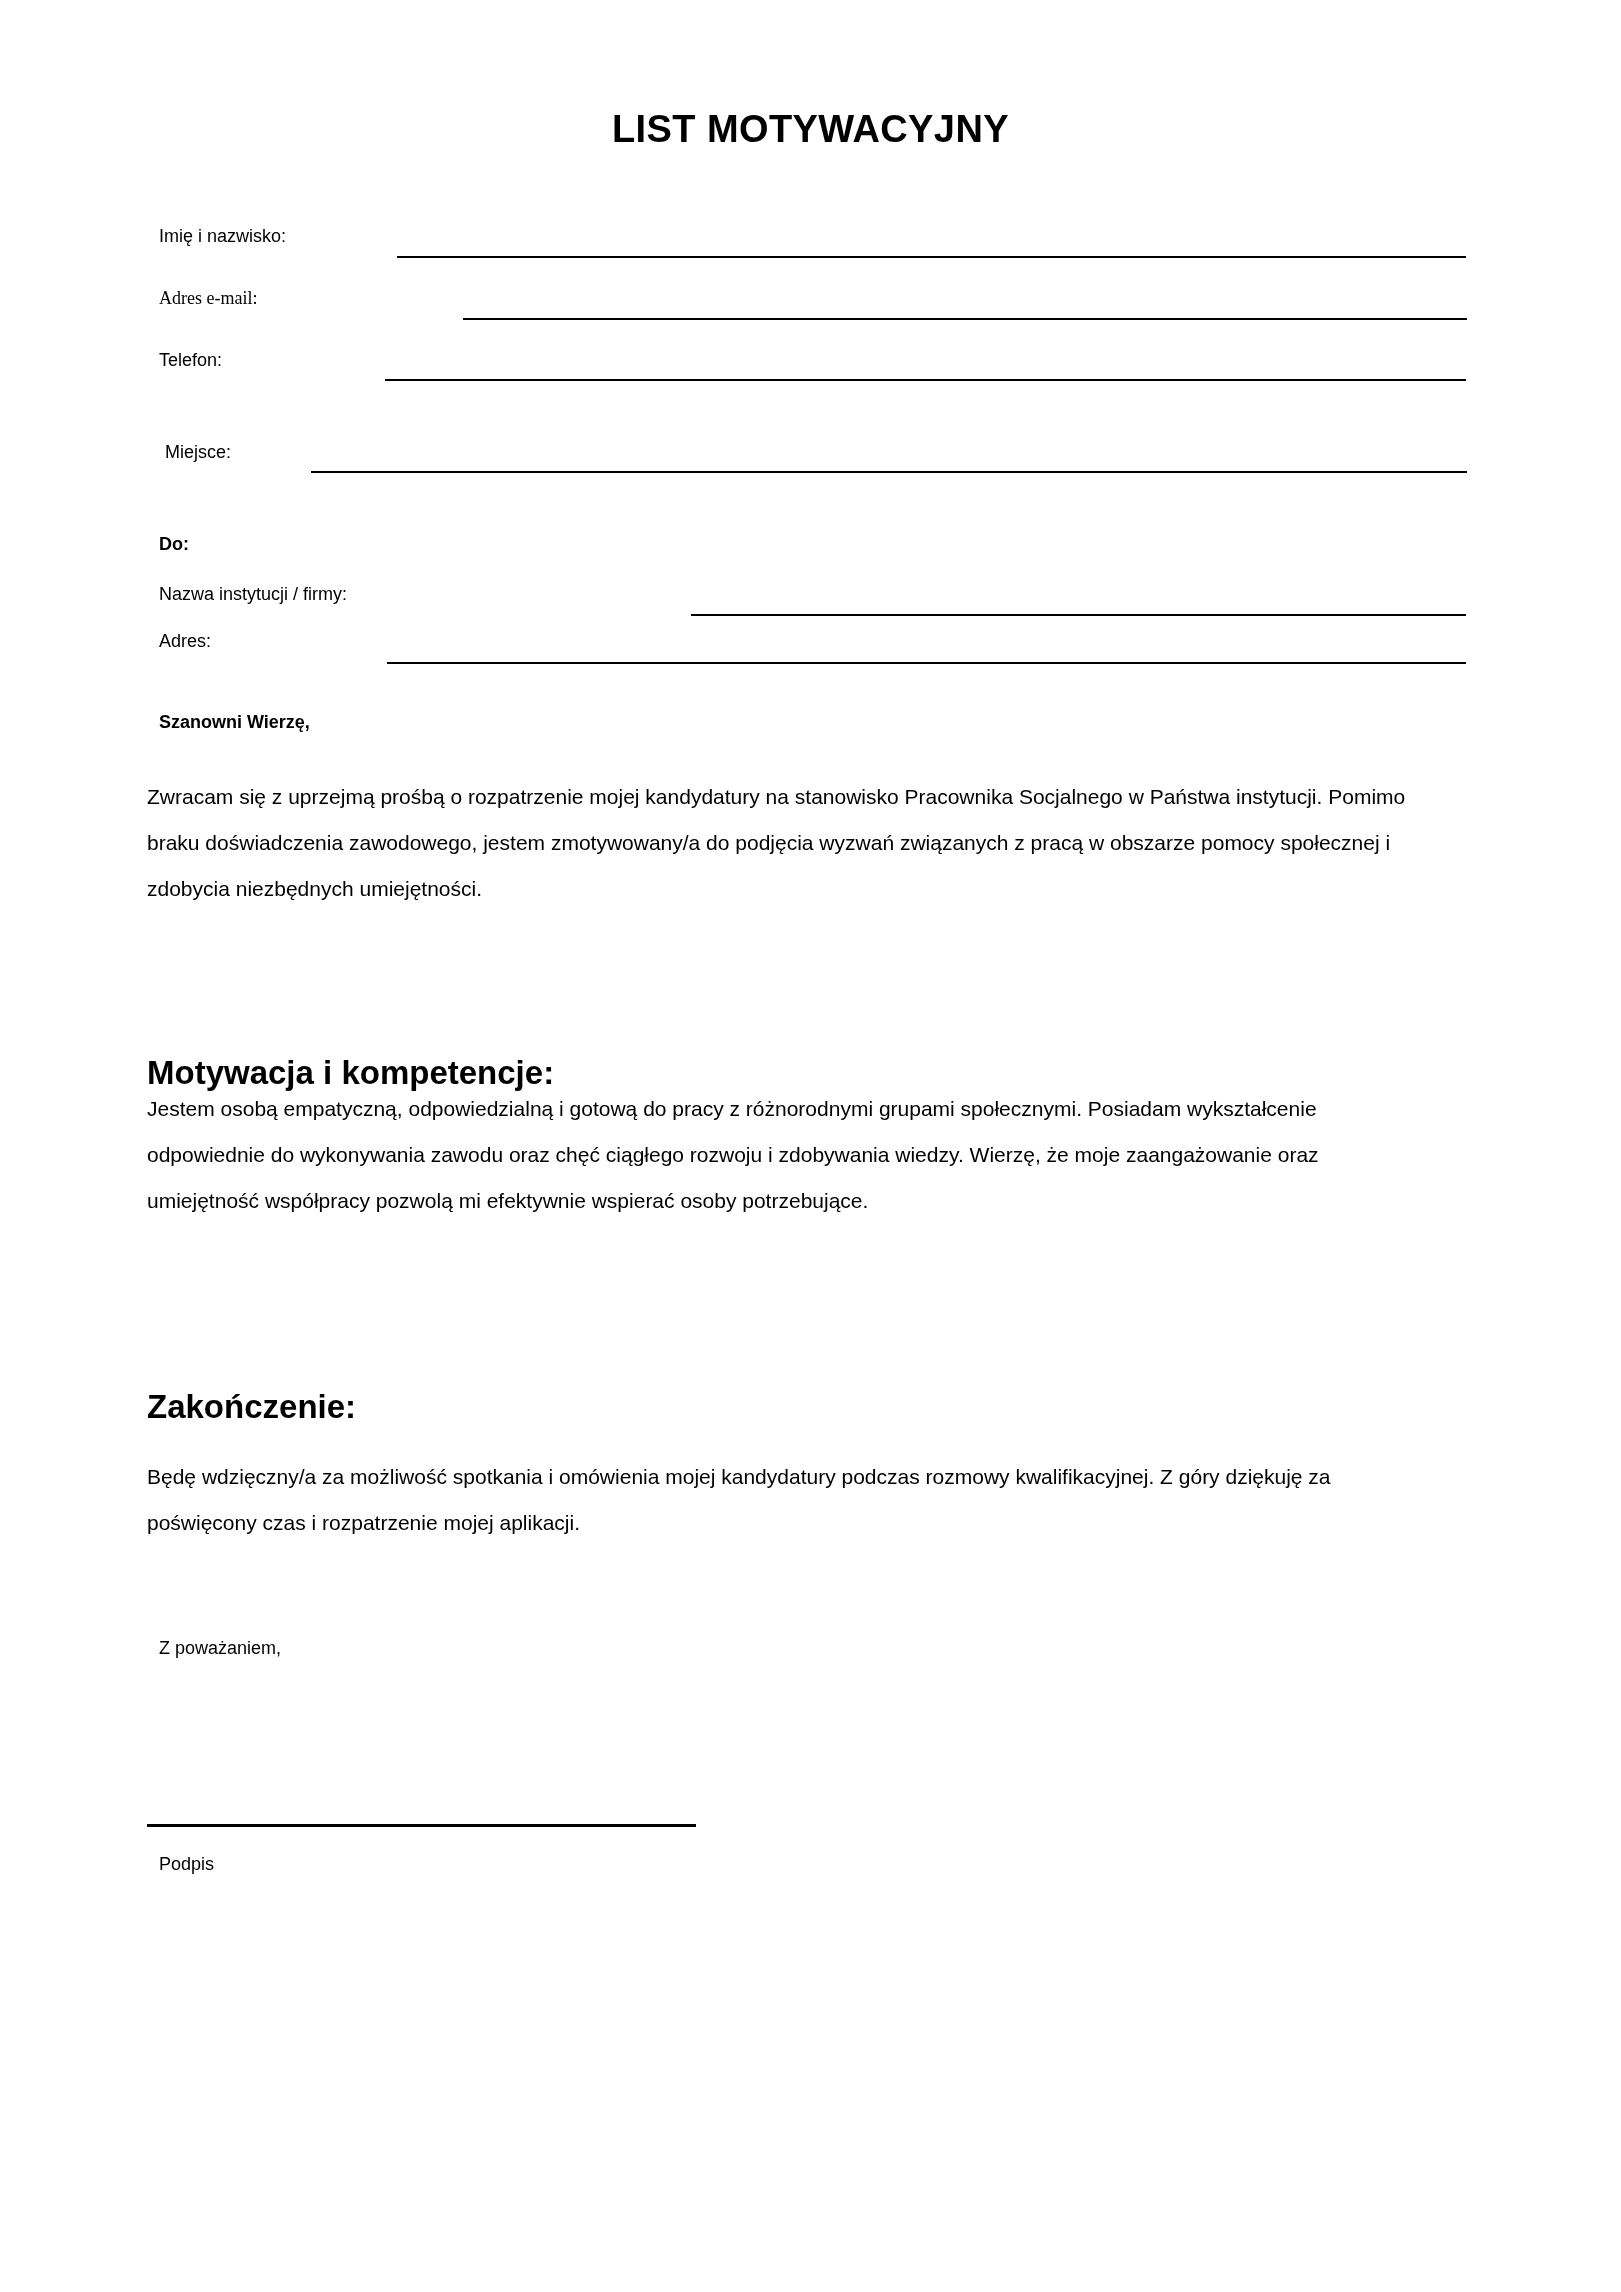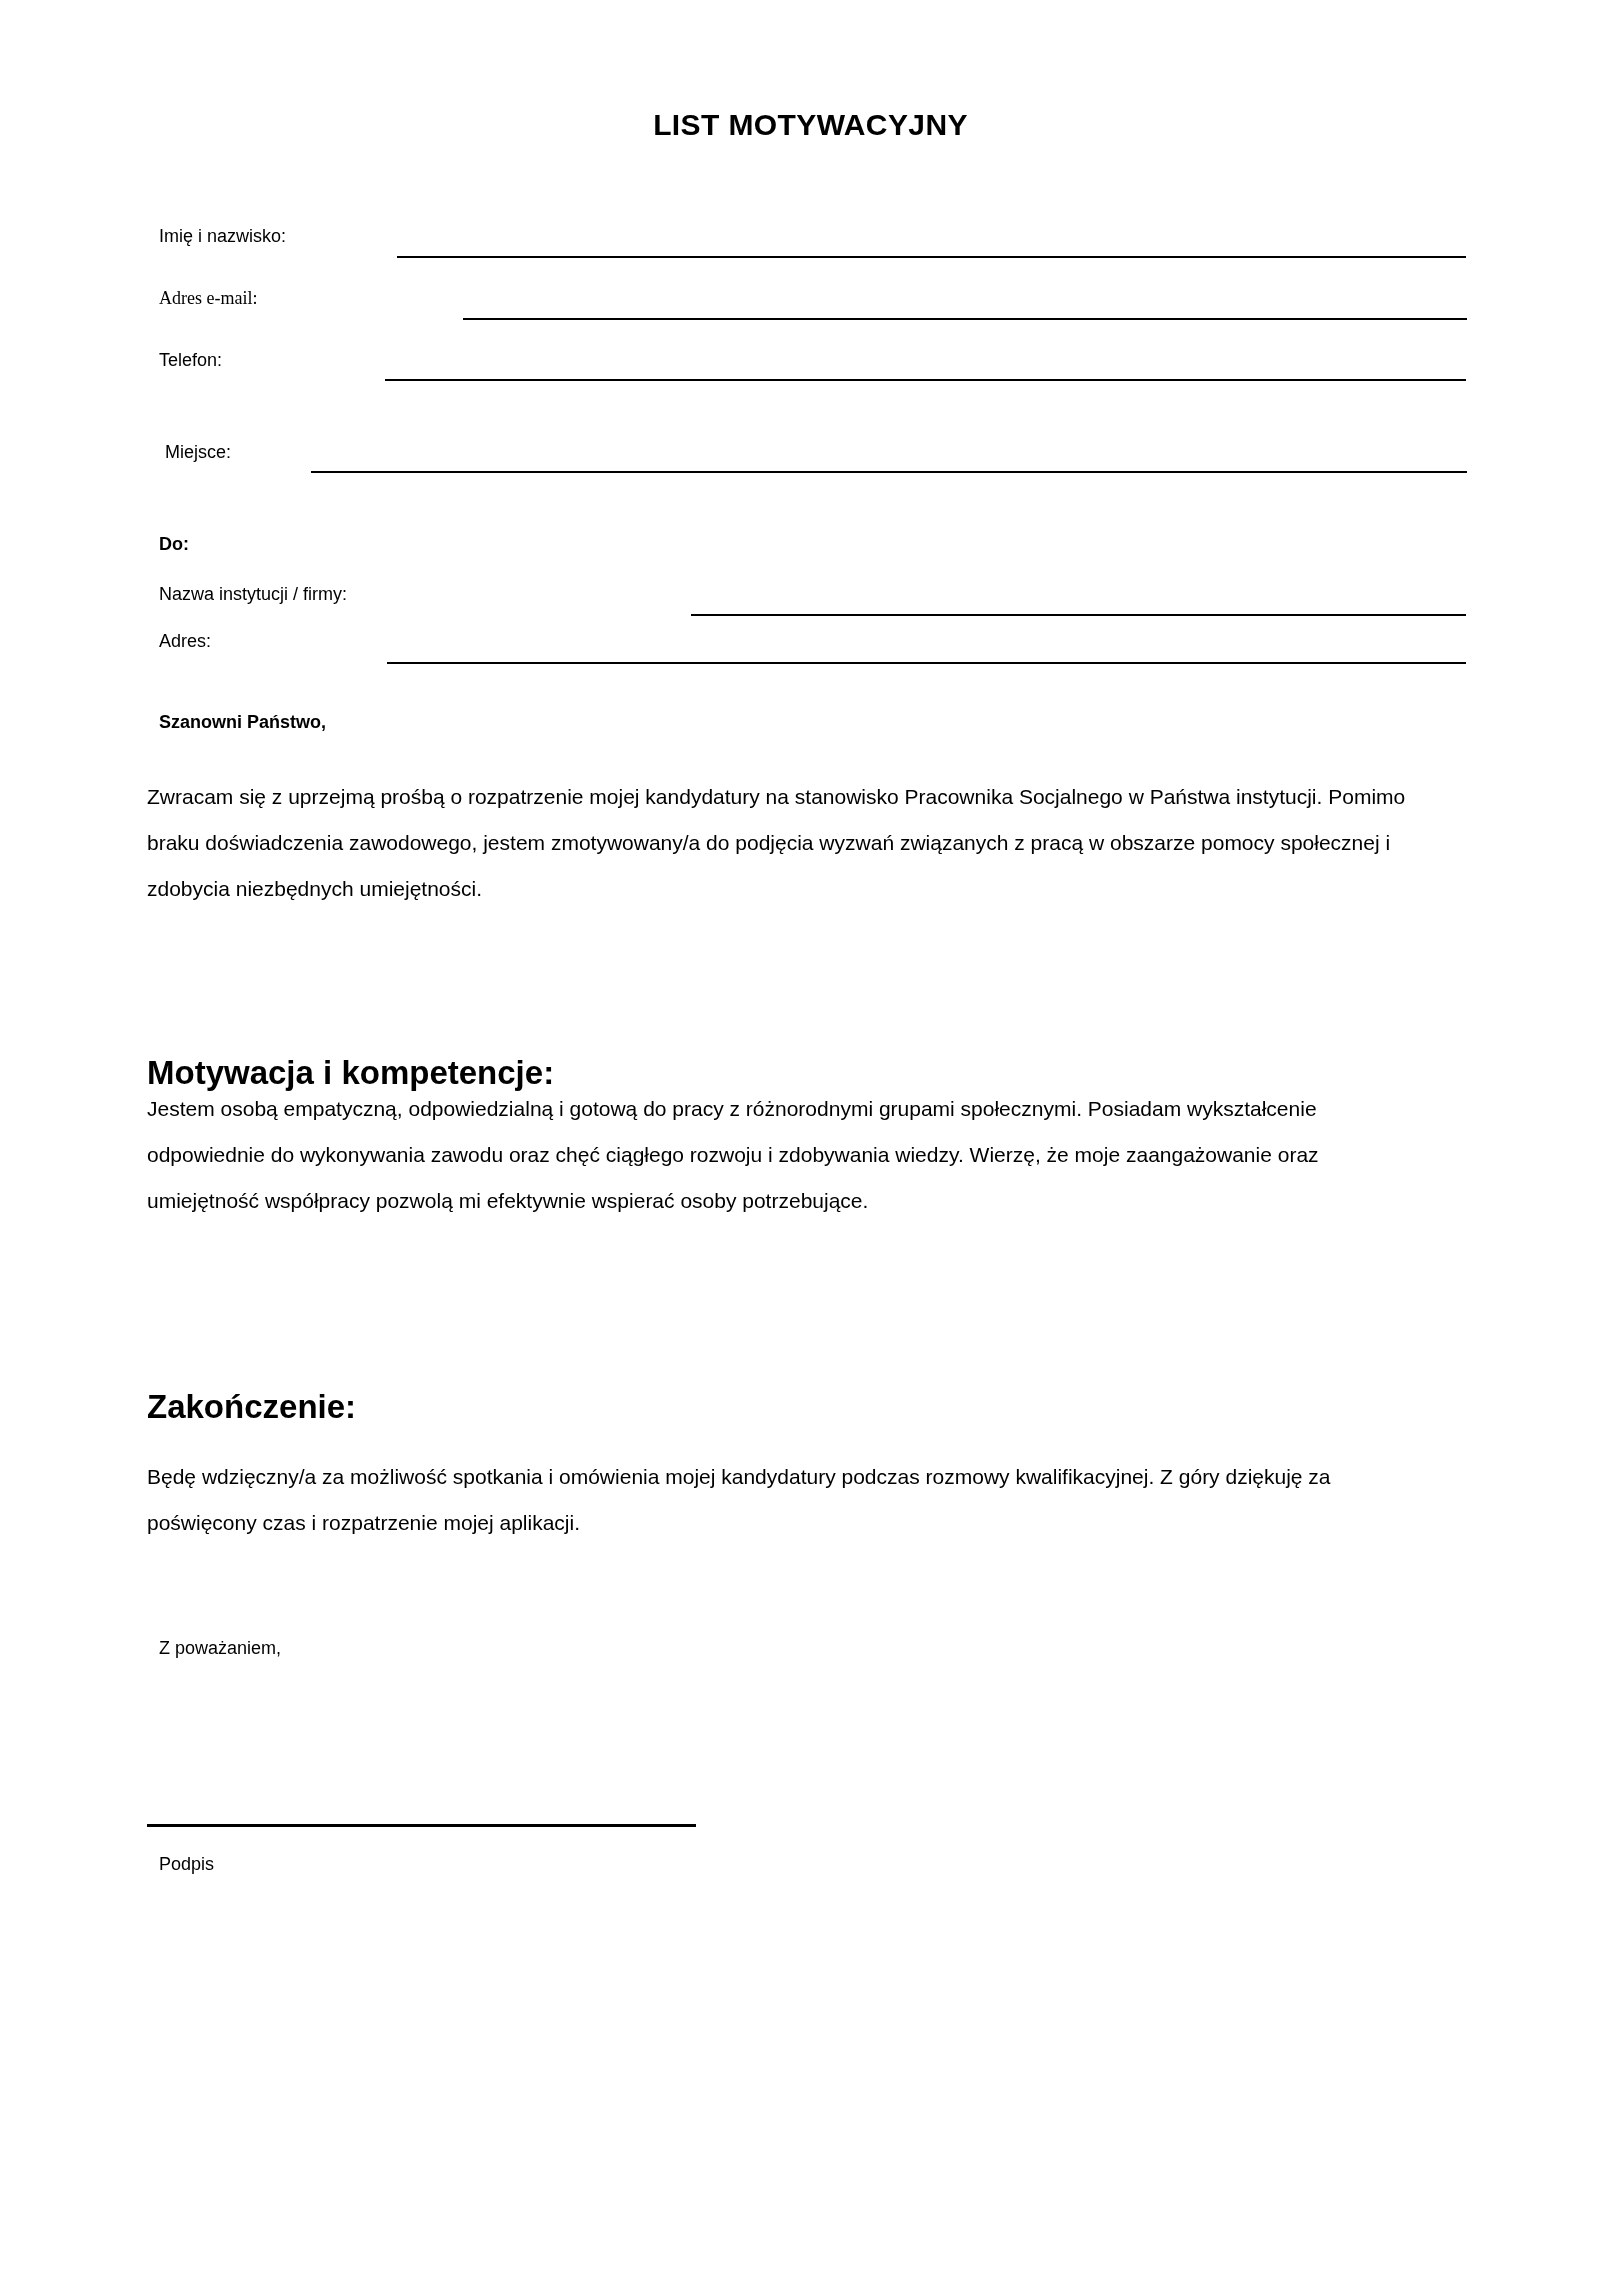--- a/index.html
+++ b/index.html
@@ -20,21 +20,21 @@
     overflow: hidden;
   }
 
   
   .doc-title {
     position: absolute;
     left: 0;
     top: 110px;
     width: 1621px;
     text-align: center;
-    font-size: 30px;
+    font-size: 38px;
     font-weight: bold;
     letter-spacing: 0.4px;
     line-height: 1;
   }
 
   
   .txt {
     position: absolute;
     font-size: 18px;
     line-height: 1;
@@ -98,21 +98,21 @@
   <div class="rule" style="left:311px; top:471px; width:1156px;"></div>
 
   <div class="txt bold" style="left:147px; top:535px;text-align:center;">Do:</div>
 
   <div class="txt" style="left:147px; top:585px;">Nazwa instytucji / firmy:</div>
   <div class="rule" style="left:691px; top:614px; width:775px;"></div>
 
   <div class="txt" style="left:147px; top:632px;">Adres:</div>
   <div class="rule" style="left:387px; top:662px; width:1079px;"></div>
 
-  <div class="txt bold" style="left:147px; top:713px;">Szanowni Państwo,</div>
+  <div class="txt bold" style="left:147px; top:713px;">Szanowni Wierzę,</div>
 
   <div class="para" style="top:774px;">Zwracam się z uprzejmą prośbą o rozpatrzenie mojej kandydatury na stanowisko Pracownika Socjalnego w Państwa instytucji. Pomimo braku doświadczenia zawodowego, jestem zmotywowany/a do podjęcia wyzwań związanych z pracą w obszarze pomocy społecznej i zdobycia niezbędnych umiejętności.</div>
 
   <div class="heading" style="top:1056px;">Motywacja i kompetencje:</div>
   <div class="para" style="top:1086px;">Jestem osobą empatyczną, odpowiedzialną i gotową do pracy z różnorodnymi grupami społecznymi. Posiadam wykształcenie odpowiednie do wykonywania zawodu oraz chęć ciągłego rozwoju i zdobywania wiedzy. Wierzę, że moje zaangażowanie oraz umiejętność współpracy pozwolą mi efektywnie wspierać osoby potrzebujące.</div>
 
   <div class="heading" style="top:1390px;">Zakończenie:</div>
   <div class="para" style="top:1454px;">Będę wdzięczny/a za możliwość spotkania i omówienia mojej kandydatury podczas rozmowy kwalifikacyjnej. Z góry dziękuję za poświęcony czas i rozpatrzenie mojej aplikacji.</div>
 
   <div class="txt" style="left:147px; top:1639px;">Z poważaniem,</div>

